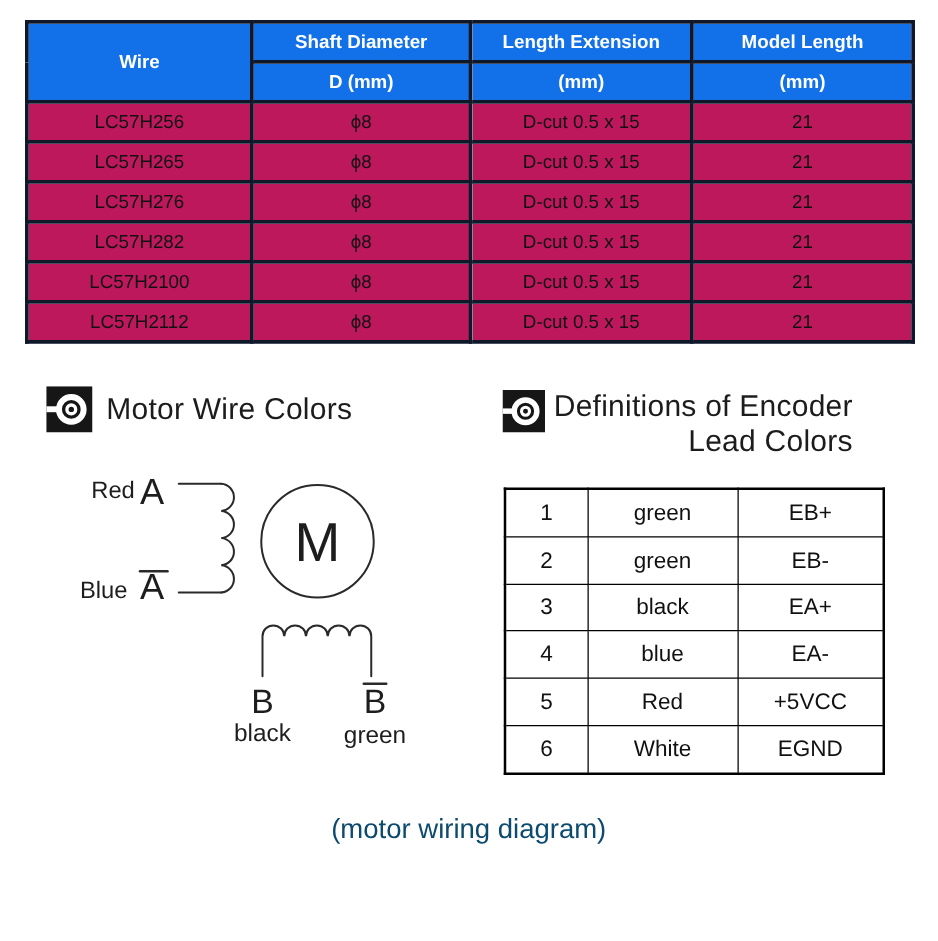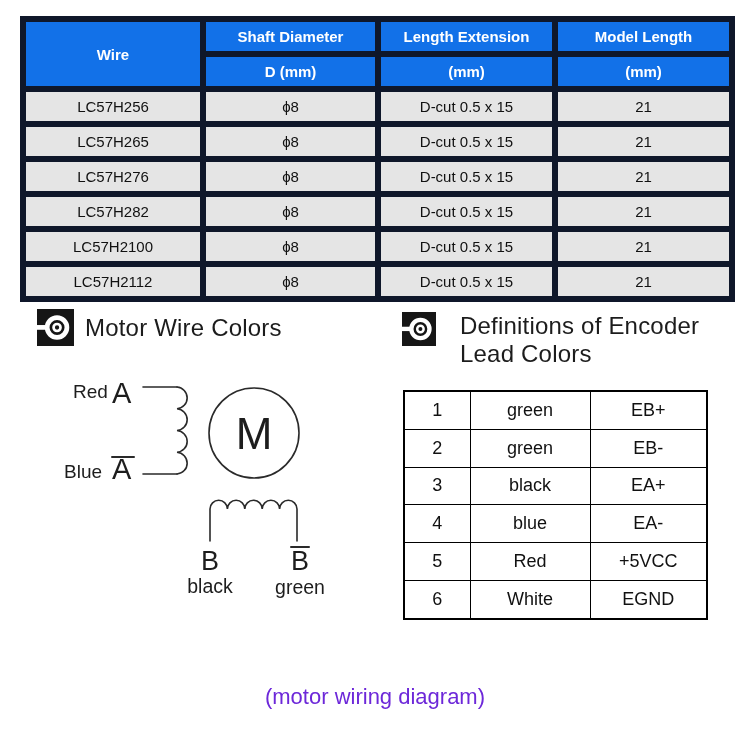--- a/index.html
+++ b/index.html
@@ -9,41 +9,41 @@
     overflow:hidden;
   }
 
   
   table.spec-table {
     position:absolute; left:20px; top:16px; width:709px;
     border-collapse:collapse; table-layout:fixed;
     border:2px solid #000;
   }
   table.spec-table th, table.spec-table td {
-    border:6px solid #0f172a; text-align:center; vertical-align:middle;
+    border:3px solid #0f172a; text-align:center; vertical-align:middle;
     padding:0; overflow:hidden; white-space:nowrap;
   }
   table.spec-table th {
     background:#1271e8; color:#ffffff; font-weight:700; font-size:15px;
     height:29px;
   }
   table.spec-table td {
-    font-size:15px; color:#111; height:29px; background:#e5e5e5;
+    font-size:15px; color:#111; height:29px; background:#be185d;
   }
 
   
   .section-title {
     position:absolute; display:flex; align-items:flex-start;
     font-size:24px; color:#1c1c1c; letter-spacing:0.2px;
   }
-  .section-title .ttl { line-height:28px; }
+  .section-title .ttl { line-height:28px;text-align:right; }
   #motor-head { left:37px; top:309px; }
   #motor-head .ttl { line-height:37px; margin-left:11px; }
   #encoder-head { left:402px; top:312px; }
-  #encoder-head .ttl { margin-left:24px; line-height:28px; }
+  #encoder-head .ttl { margin-left:7px; line-height:28px; }
   .sq-icon { flex:0 0 auto; display:block; }
 
   
   svg.diagram { position:absolute; left:40px; top:372px; }
   svg.diagram path, svg.diagram line, svg.diagram circle {
     fill:none; stroke:#2a2a2a; stroke-width:1.6; stroke-linecap:round;
   }
   svg.diagram line.bar { stroke-width:2; }
   svg.diagram text { fill:#1d1d1d; stroke:none; font-family:"Liberation Sans","DejaVu Sans",sans-serif; }
   .t19 { font-size:19px; }
@@ -58,22 +58,22 @@
     border-collapse:collapse; table-layout:fixed;
     border:2.5px solid #000;
   }
   table.enc-table td {
     border:1.5px solid #000; text-align:center; vertical-align:middle;
     font-size:18px; color:#111; height:36.8px; padding:0; white-space:nowrap;
   }
 
   
   .caption {
-    position:absolute; left:0; right:0; top:684px; text-align:center;
-    font-size:22px; color:#6d28d9;
+    position:absolute; left:0; right:0; top:650px; text-align:center;
+    font-size:22px; color:#0c4a6e;
   }
 </style>
 </head>
 <body>
 
 <div class="page">
 
   <table class="spec-table">
     <colgroup>
       <col style="width:180px">

